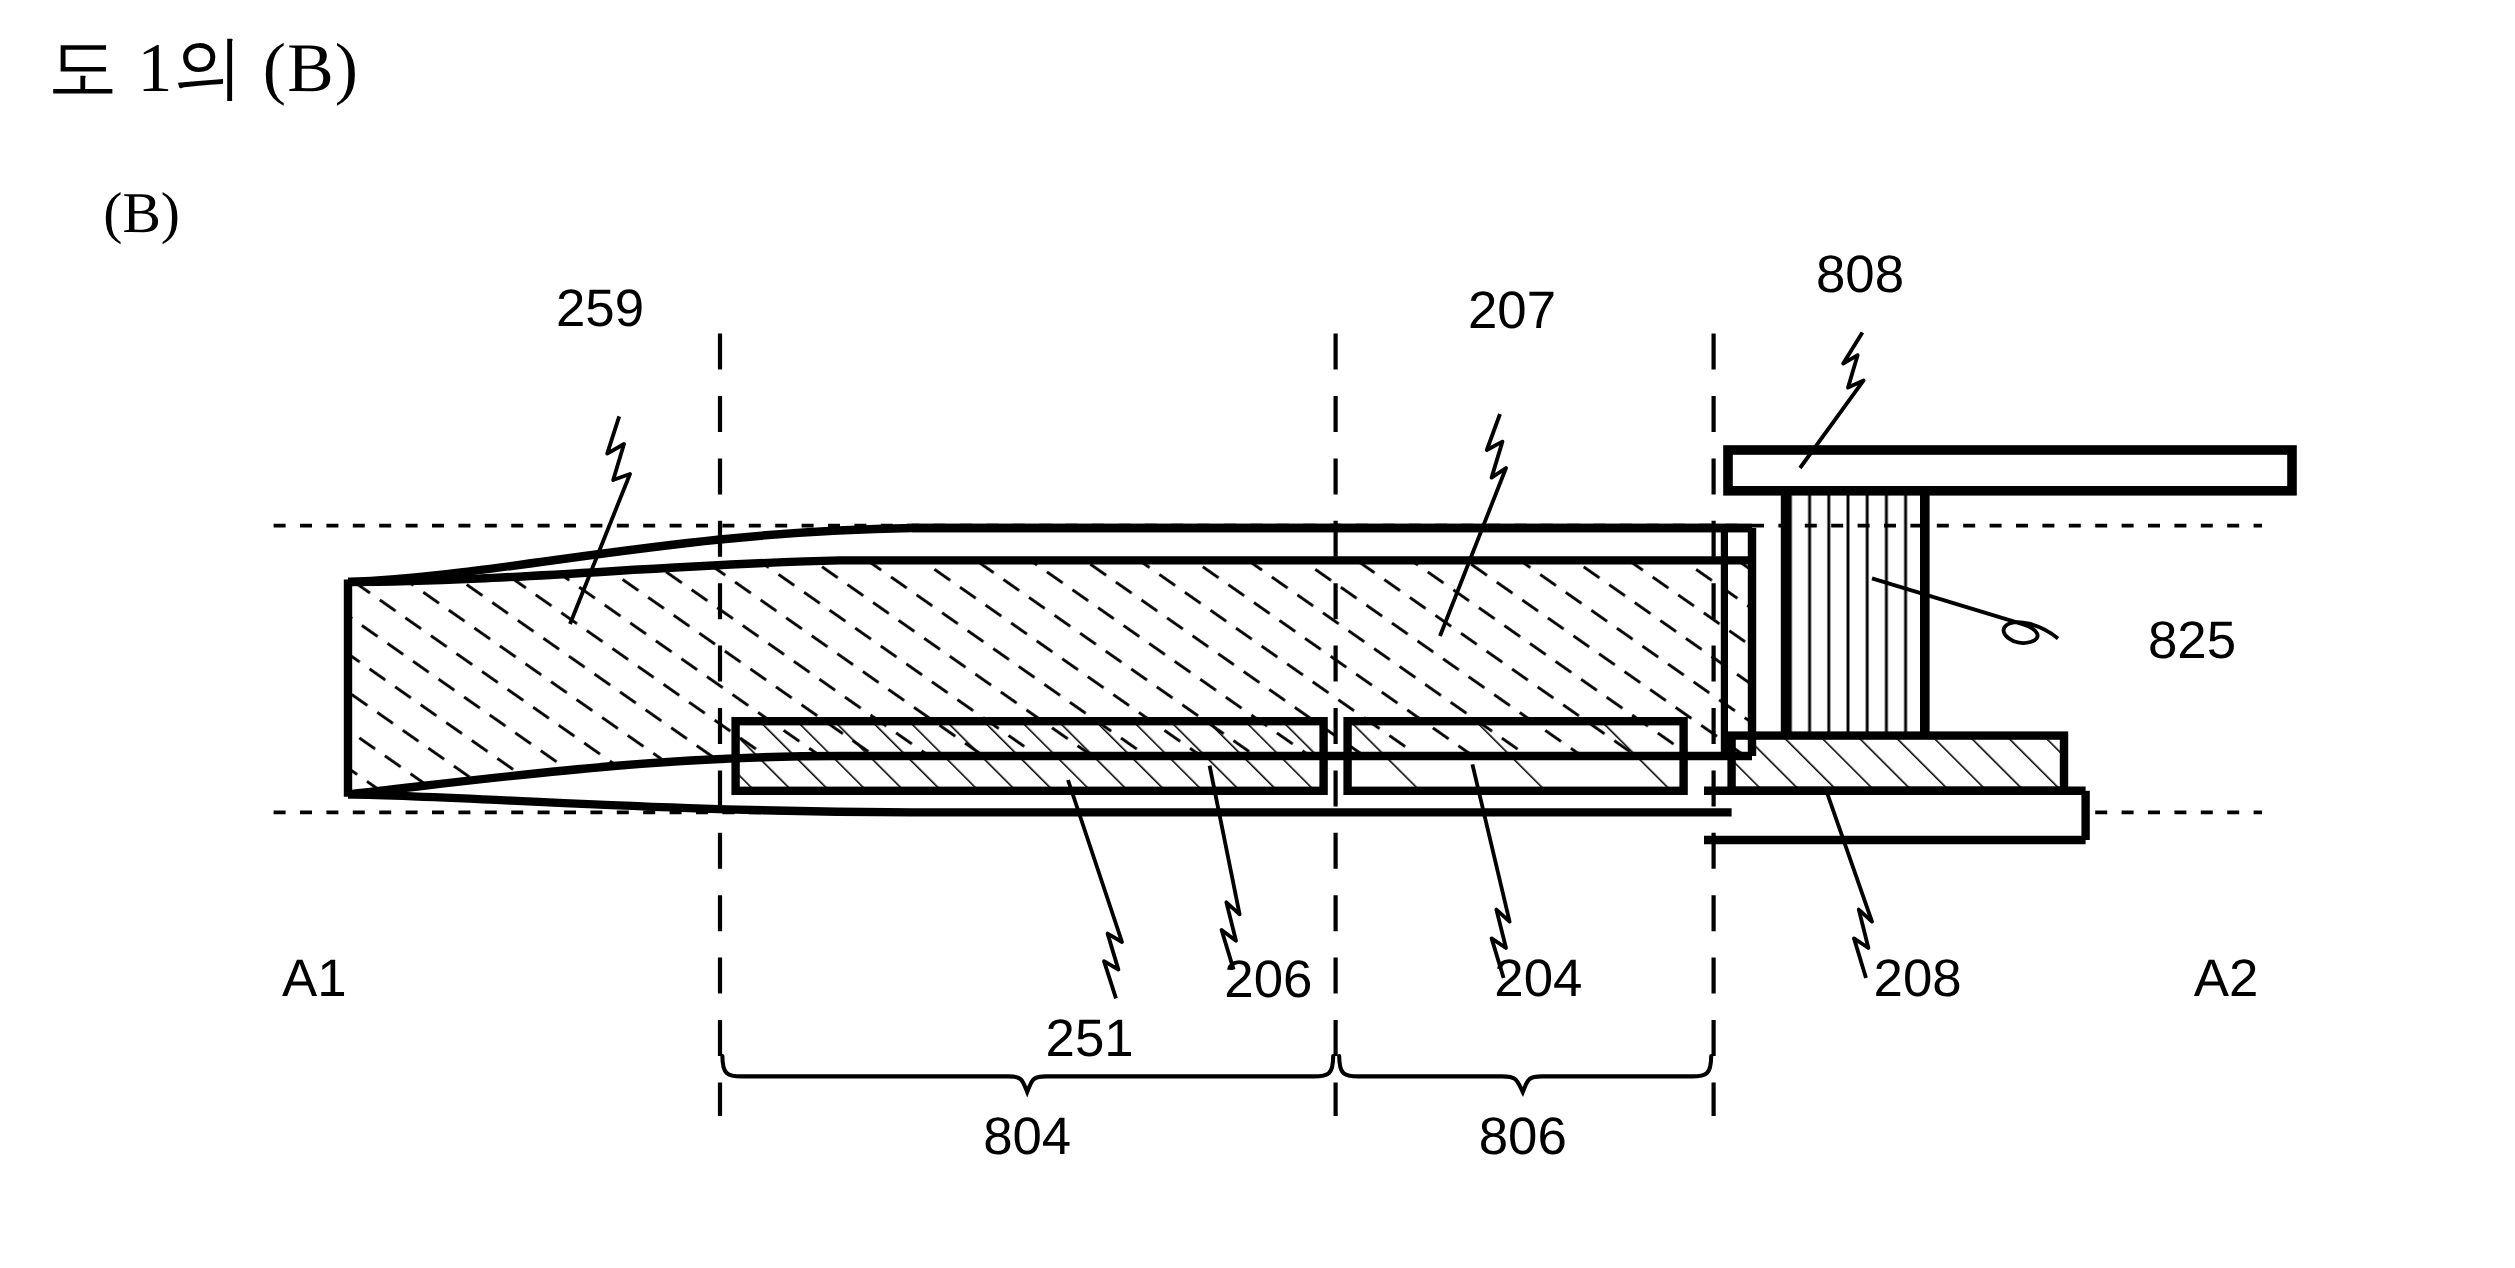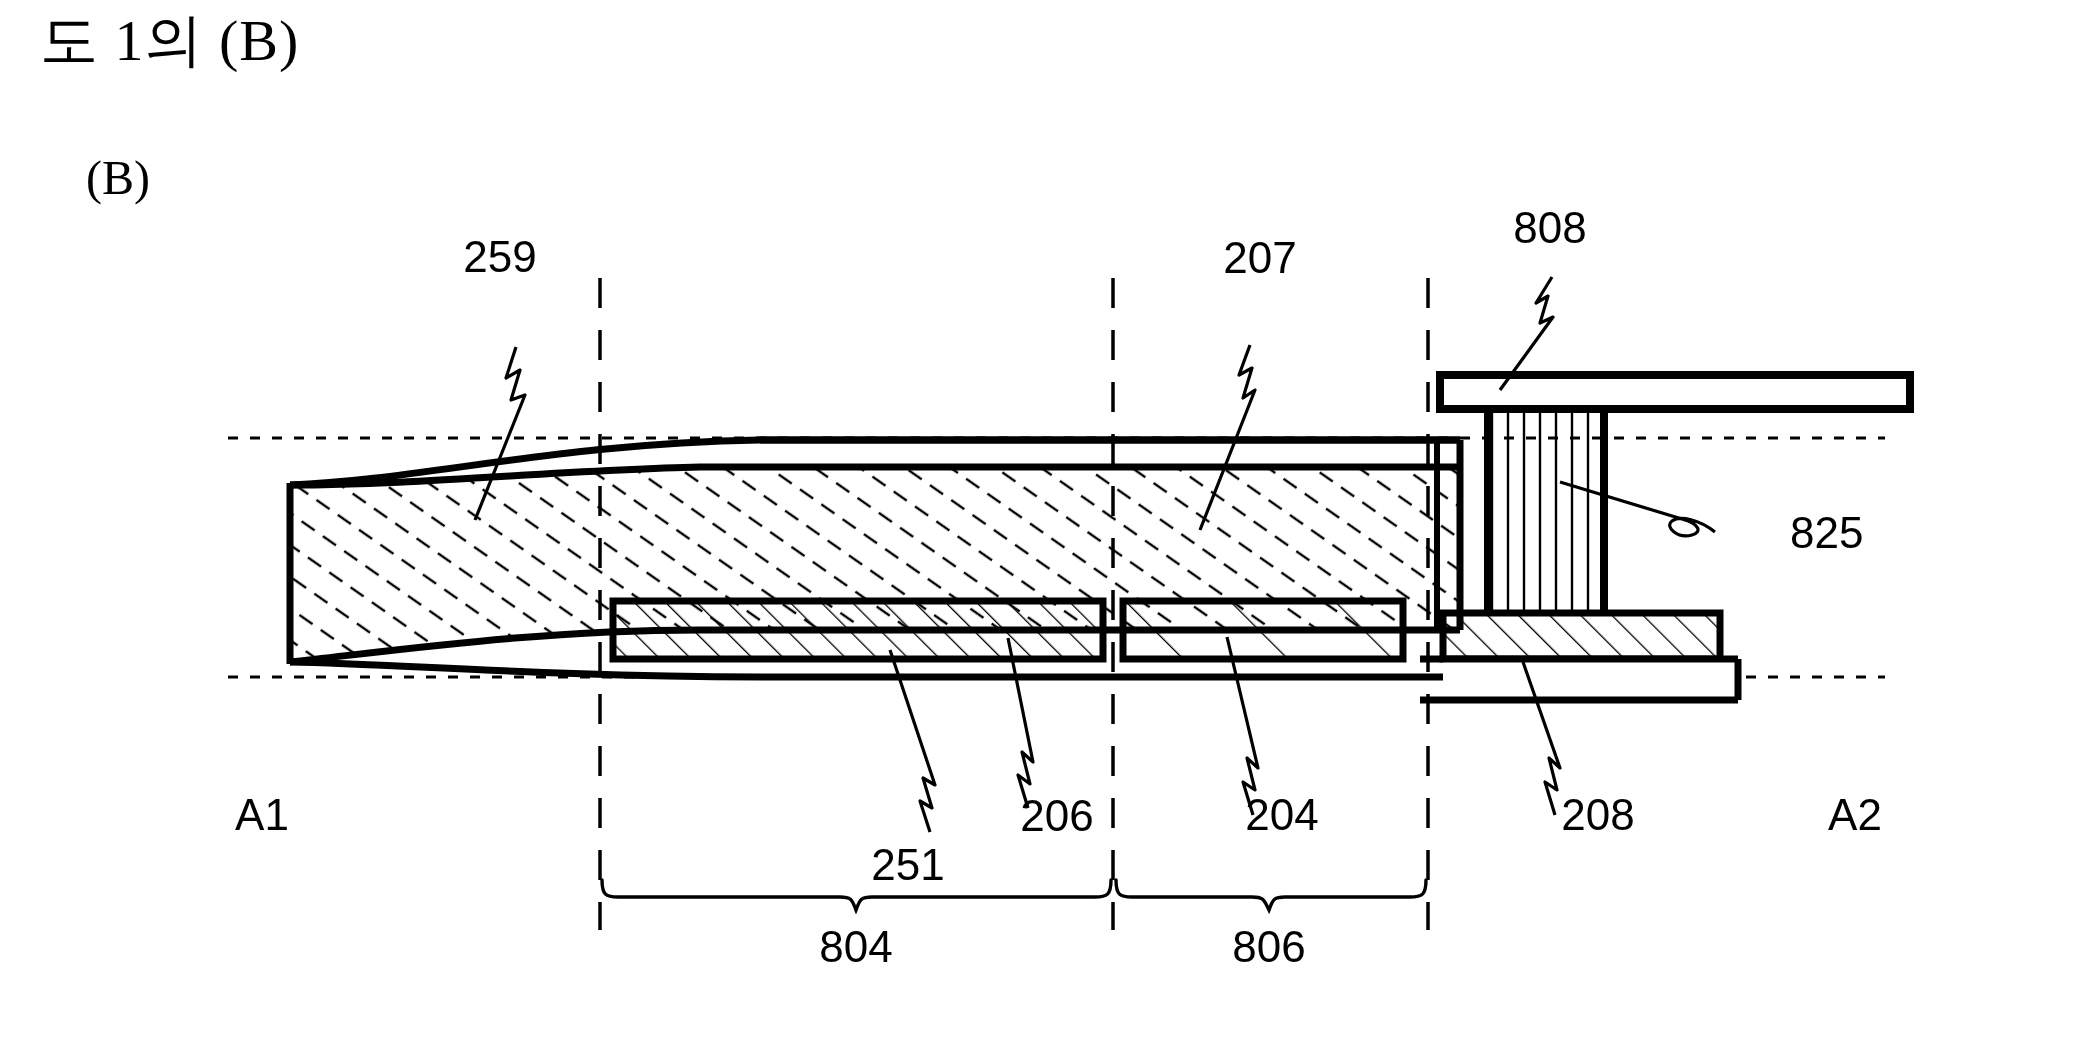--- a/index.html
+++ b/index.html
@@ -11,21 +11,21 @@
     width: 2096px;
     height: 1057px;
     font-family: "Liberation Serif", "DejaVu Serif", serif;
     color: #000000;
     overflow: hidden;
     position: relative;
   }
   #figure-title {
     position: absolute;
     left: 40px;
-    top: 2px;
+    top: 18px;
     font-size: 58px;
     font-family: "Liberation Serif", "DejaVu Serif", serif;
     letter-spacing: 1px;
     white-space: nowrap;
   }
   #panel-label {
     position: absolute;
     left: 86px;
     top: 150px;
     font-size: 48px;

